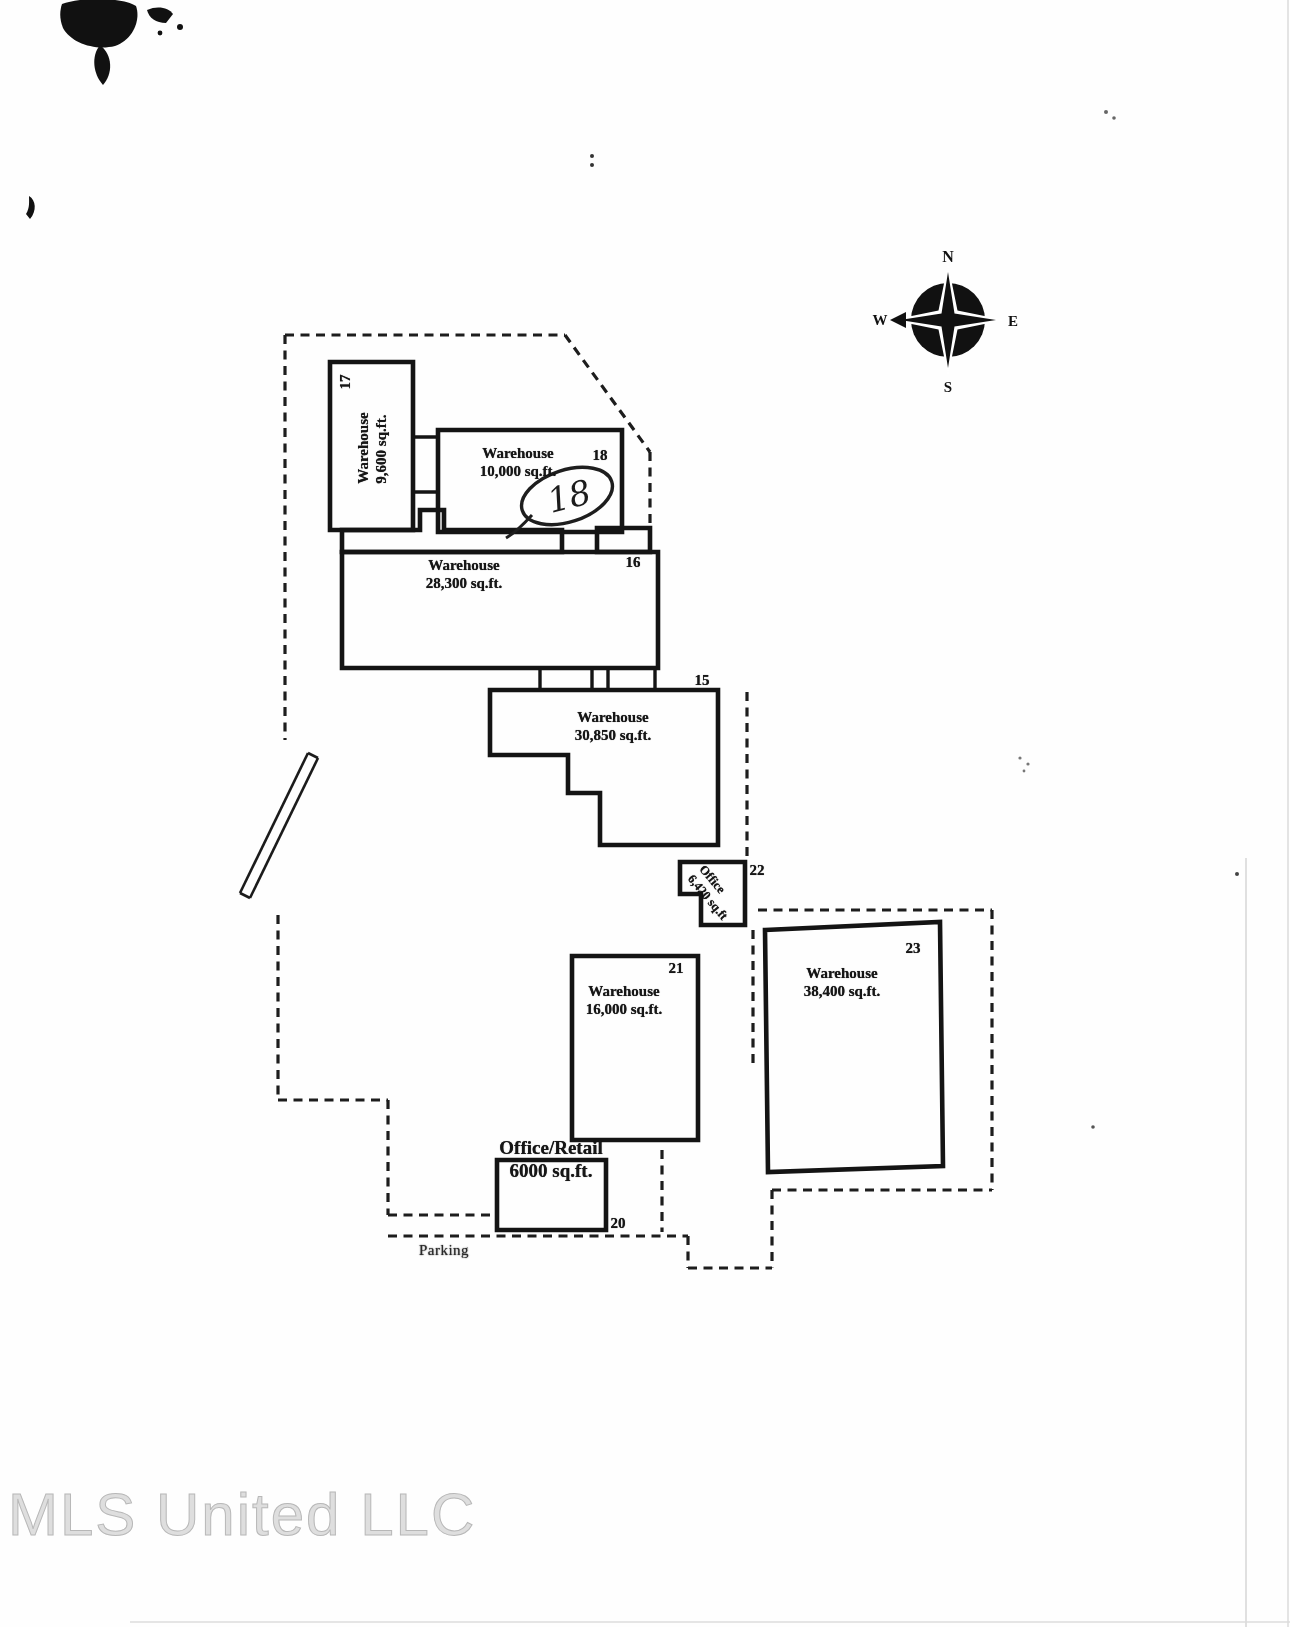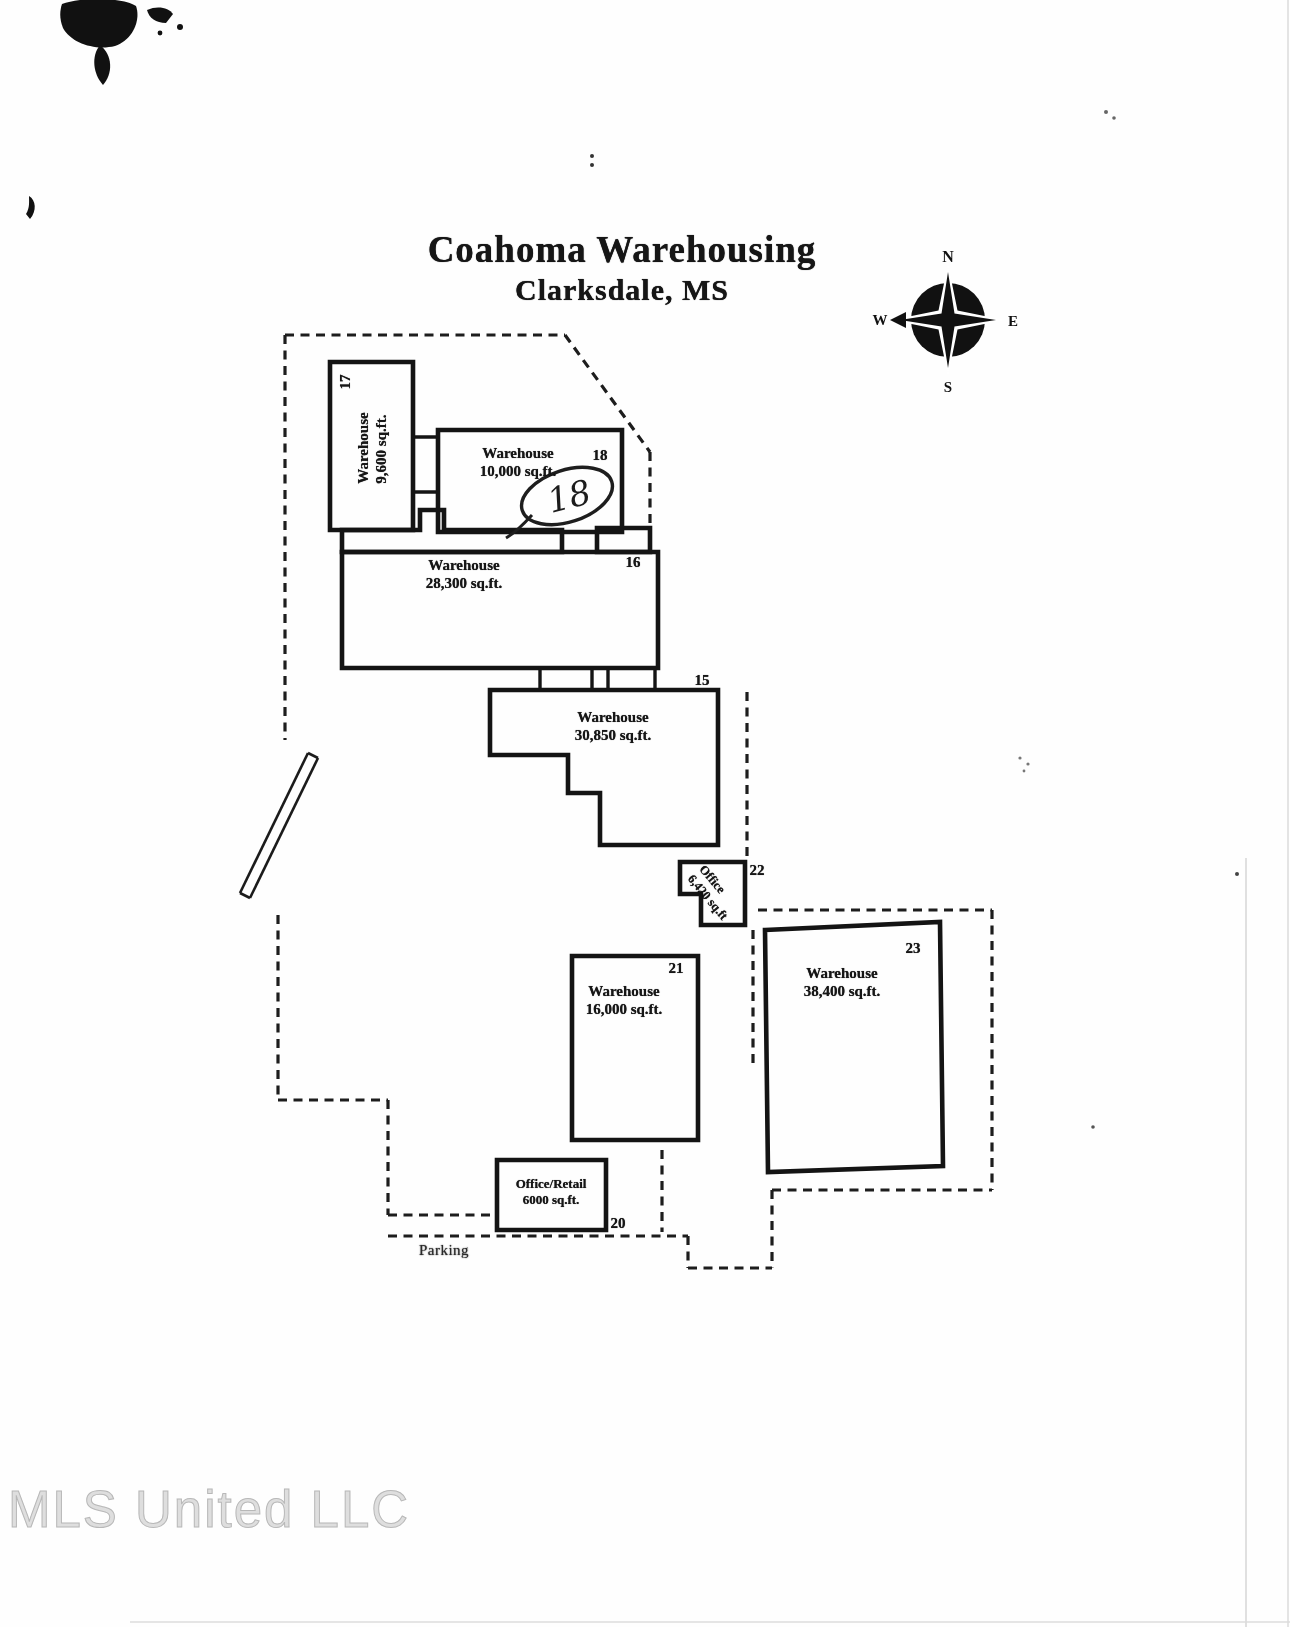--- a/index.html
+++ b/index.html
@@ -14,21 +14,21 @@
   .title2{font-size:30px;font-weight:700;letter-spacing:1px;text-shadow:0 0 .8px #000;white-space:nowrap;margin-top:2px;}
 
   .bl{line-height:1.22;font-weight:700;font-size:15px;text-shadow:0 0 .7px rgba(0,0,0,.85);white-space:nowrap;}
   .bnum{font-weight:700;font-size:15px;text-shadow:0 0 .7px rgba(0,0,0,.85);white-space:nowrap;}
   .rot90{transform:translate(-50%,-50%) rotate(-90deg);transform-origin:center center;}
   .rot50{transform:translate(-50%,-50%) rotate(50deg);transform-origin:center center;font-size:12.5px;}
   .hand18{font-family:"DejaVu Serif", serif;font-style:italic;font-size:34px;font-weight:400;
           transform:translate(-50%,-50%) rotate(-14deg);color:#1c1c1c;}
   .parking{font-weight:400;font-size:15px;letter-spacing:.5px;color:#2a2a2a;
            text-shadow:0 0 1.4px rgba(20,20,20,.9);white-space:nowrap;}
-  .watermark{font-family:"Liberation Sans", sans-serif;font-size:51px;font-weight:300;
+  .watermark{font-family:"Liberation Sans", sans-serif;font-size:60px;font-weight:300;
              color:#dedede;-webkit-text-stroke:1px #b8b8b8;letter-spacing:2px;white-space:nowrap;}
 </style>
 </head>
 <body>
 
 <div id="page">
 
   <svg id="linework" viewBox="0 0 1290 1627">
 
     <g fill="#111">
@@ -111,24 +111,20 @@
       <path d="M765,930 L940,922 L943,1166 L768,1172 Z"></path>
       <path d="M497,1160 H606 V1230 H497 Z"></path>
     </g>
 
     <g fill="none" stroke="#1e1e1e" stroke-width="3.4">
       <ellipse cx="567" cy="496" rx="47" ry="26" transform="rotate(-18 567 496)"></ellipse>
       <path d="M532,515 C521,527 513,534 506,538" stroke-width="3"></path>
     </g>
   </svg>
 
-  <div class="abs ctr" style="left:622px;top:228px;">
-    <div class="title1">Coahoma Warehousing</div>
-    <div class="title2">Clarksdale, MS</div>
-  </div>
 
   <div class="abs bnum rot90" style="left:345px;top:382px;">17</div>
   <div class="abs bl rot90" style="left:372px;top:448px;">
     <div>Warehouse</div>
     <div>9,600 sq.ft.</div>
   </div>
 
   <div class="abs bl ctr" style="left:518px;top:444px;">
     <div>Warehouse</div>
     <div>10,000 sq.ft.</div>
@@ -159,21 +155,21 @@
     <div>16,000 sq.ft.</div>
   </div>
   <div class="abs bnum ctr" style="left:676px;top:960px;">21</div>
 
   <div class="abs bl ctr" style="left:842px;top:964px;">
     <div>Warehouse</div>
     <div>38,400 sq.ft.</div>
   </div>
   <div class="abs bnum ctr" style="left:913px;top:940px;">23</div>
 
-  <div class="abs bl ctr" style="left:551px;top:1176px;font-size:13px;">
+  <div class="abs bl ctr" style="left:551px;top:1136px;font-size:19px;">
     <div>Office/Retail</div>
     <div>6000 sq.ft.</div>
   </div>
   <div class="abs bnum ctr" style="left:618px;top:1215px;">20</div>
 
   <div class="abs parking ctr" style="left:444px;top:1242px;">Parking</div>
 
   <div class="abs watermark" style="left:8px;top:1480px;">MLS United LLC</div>
 
 </div>

